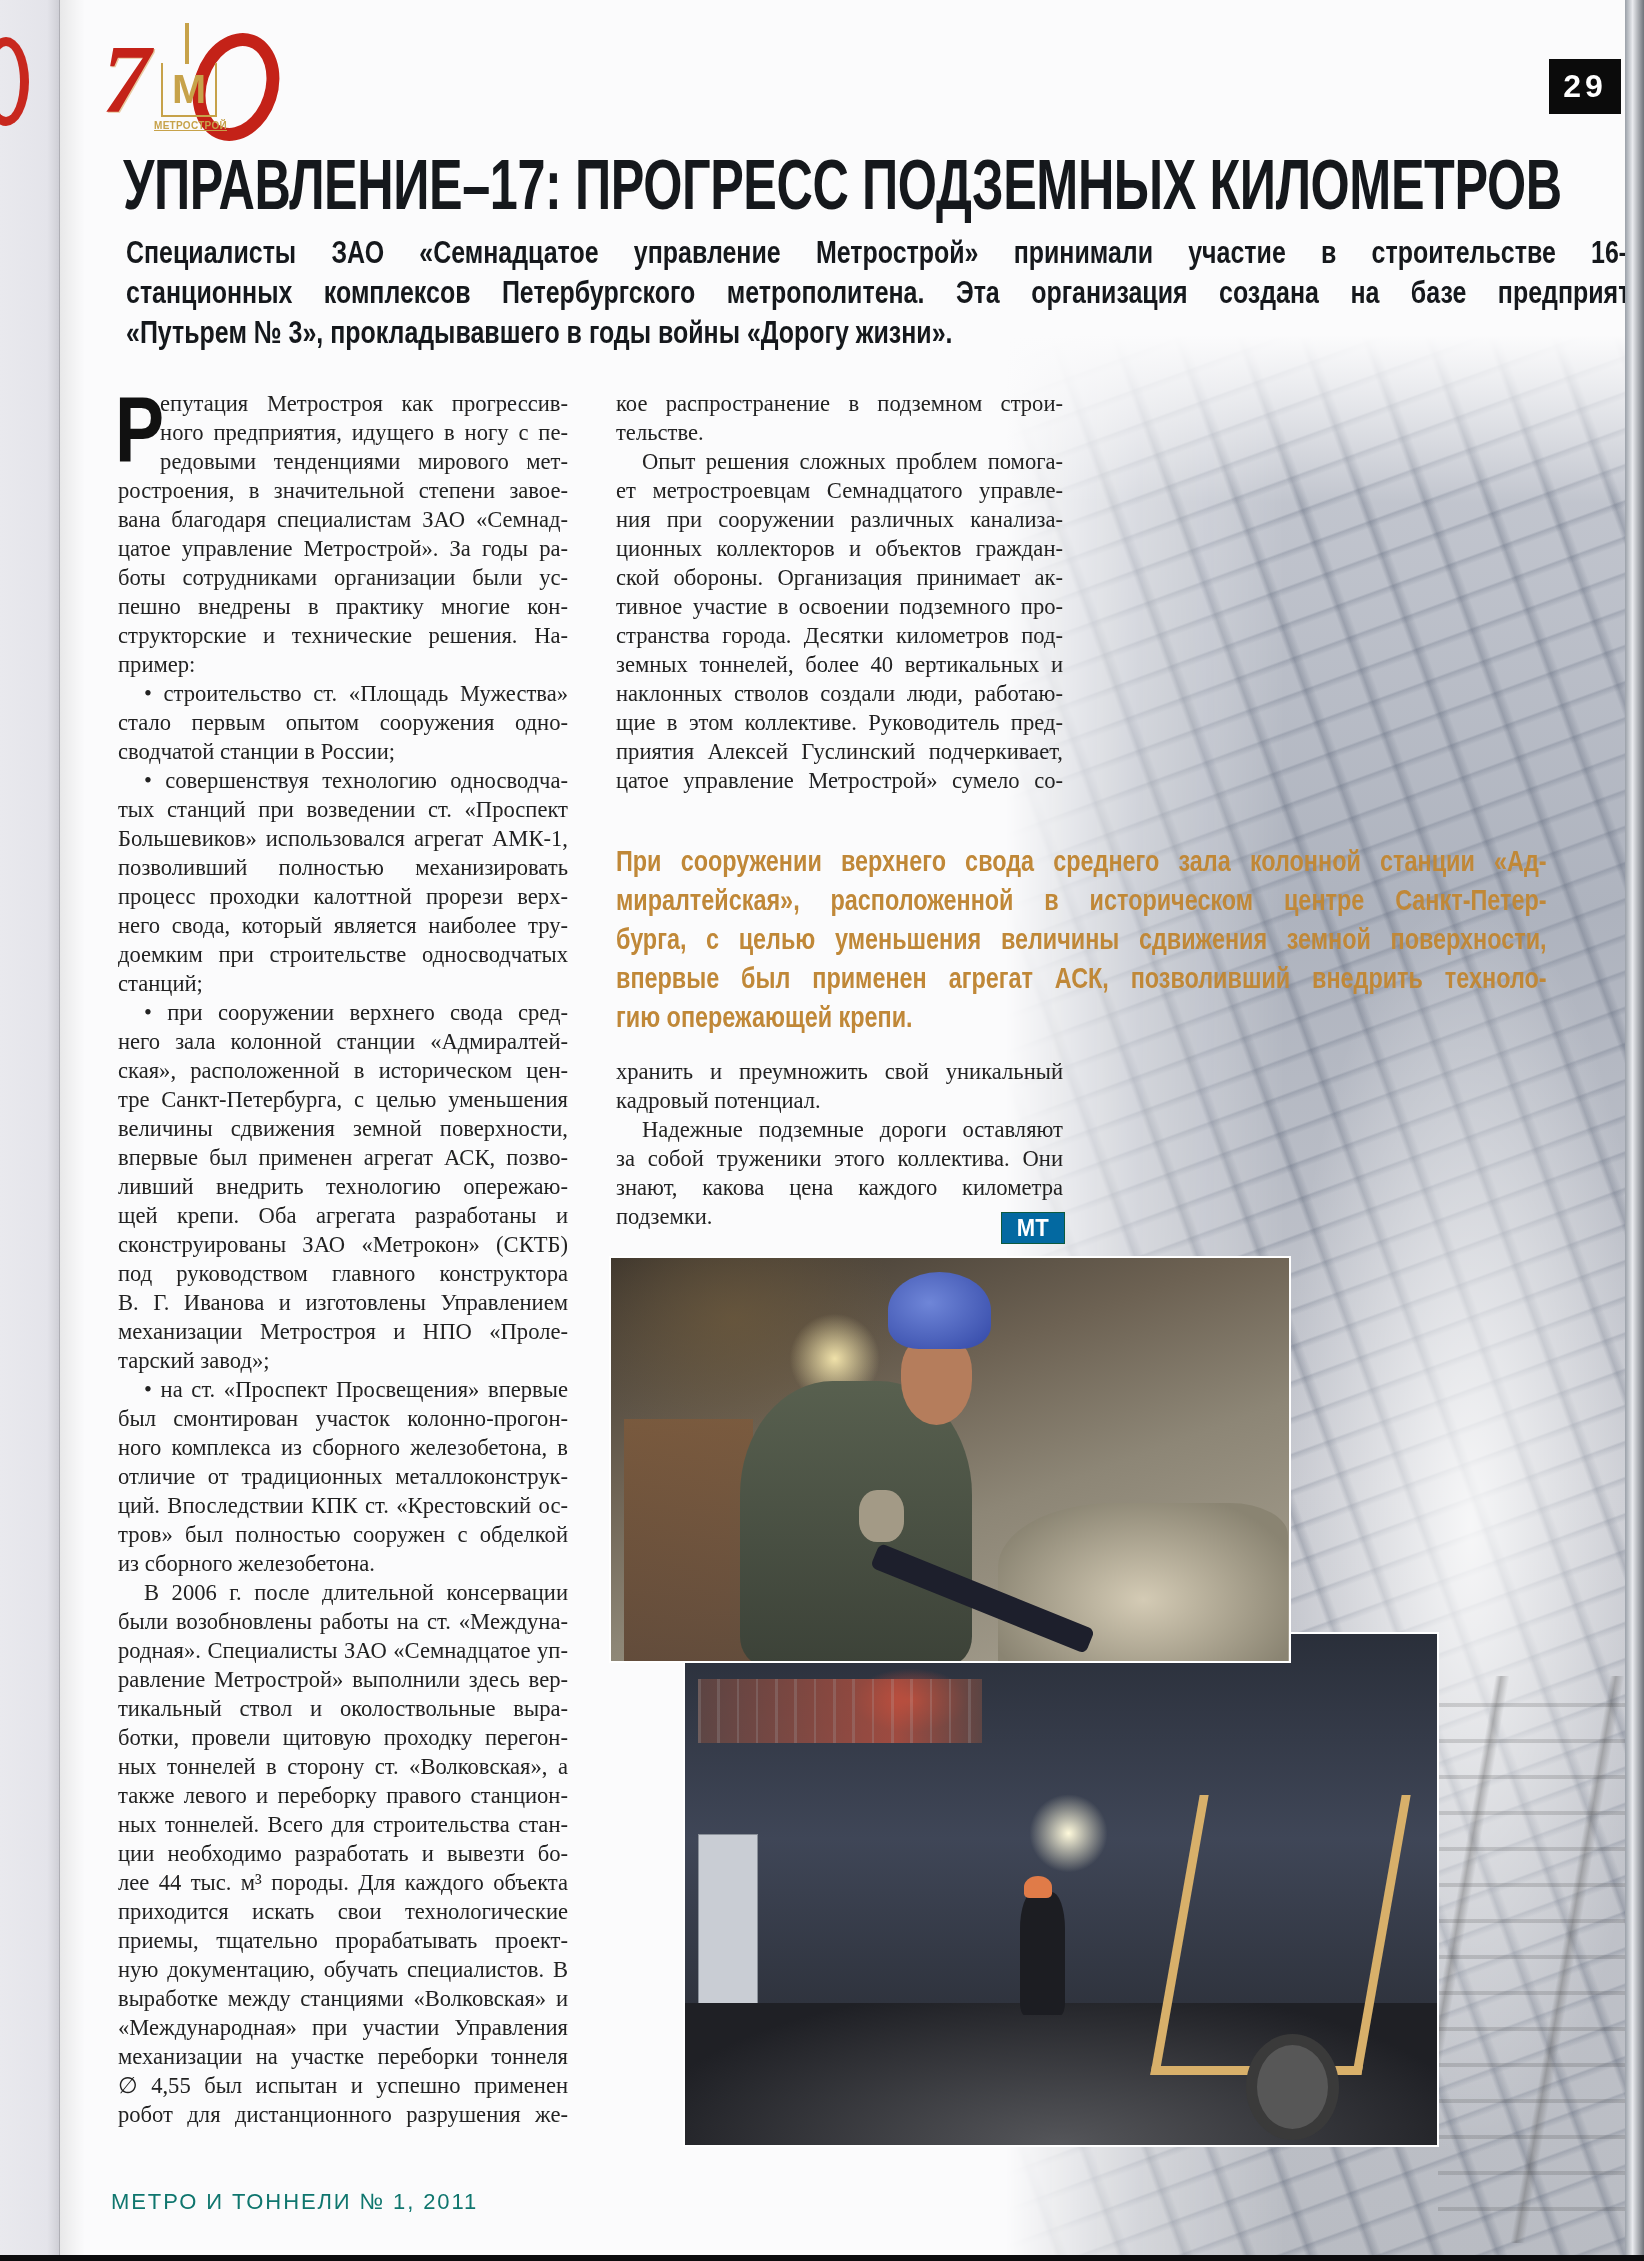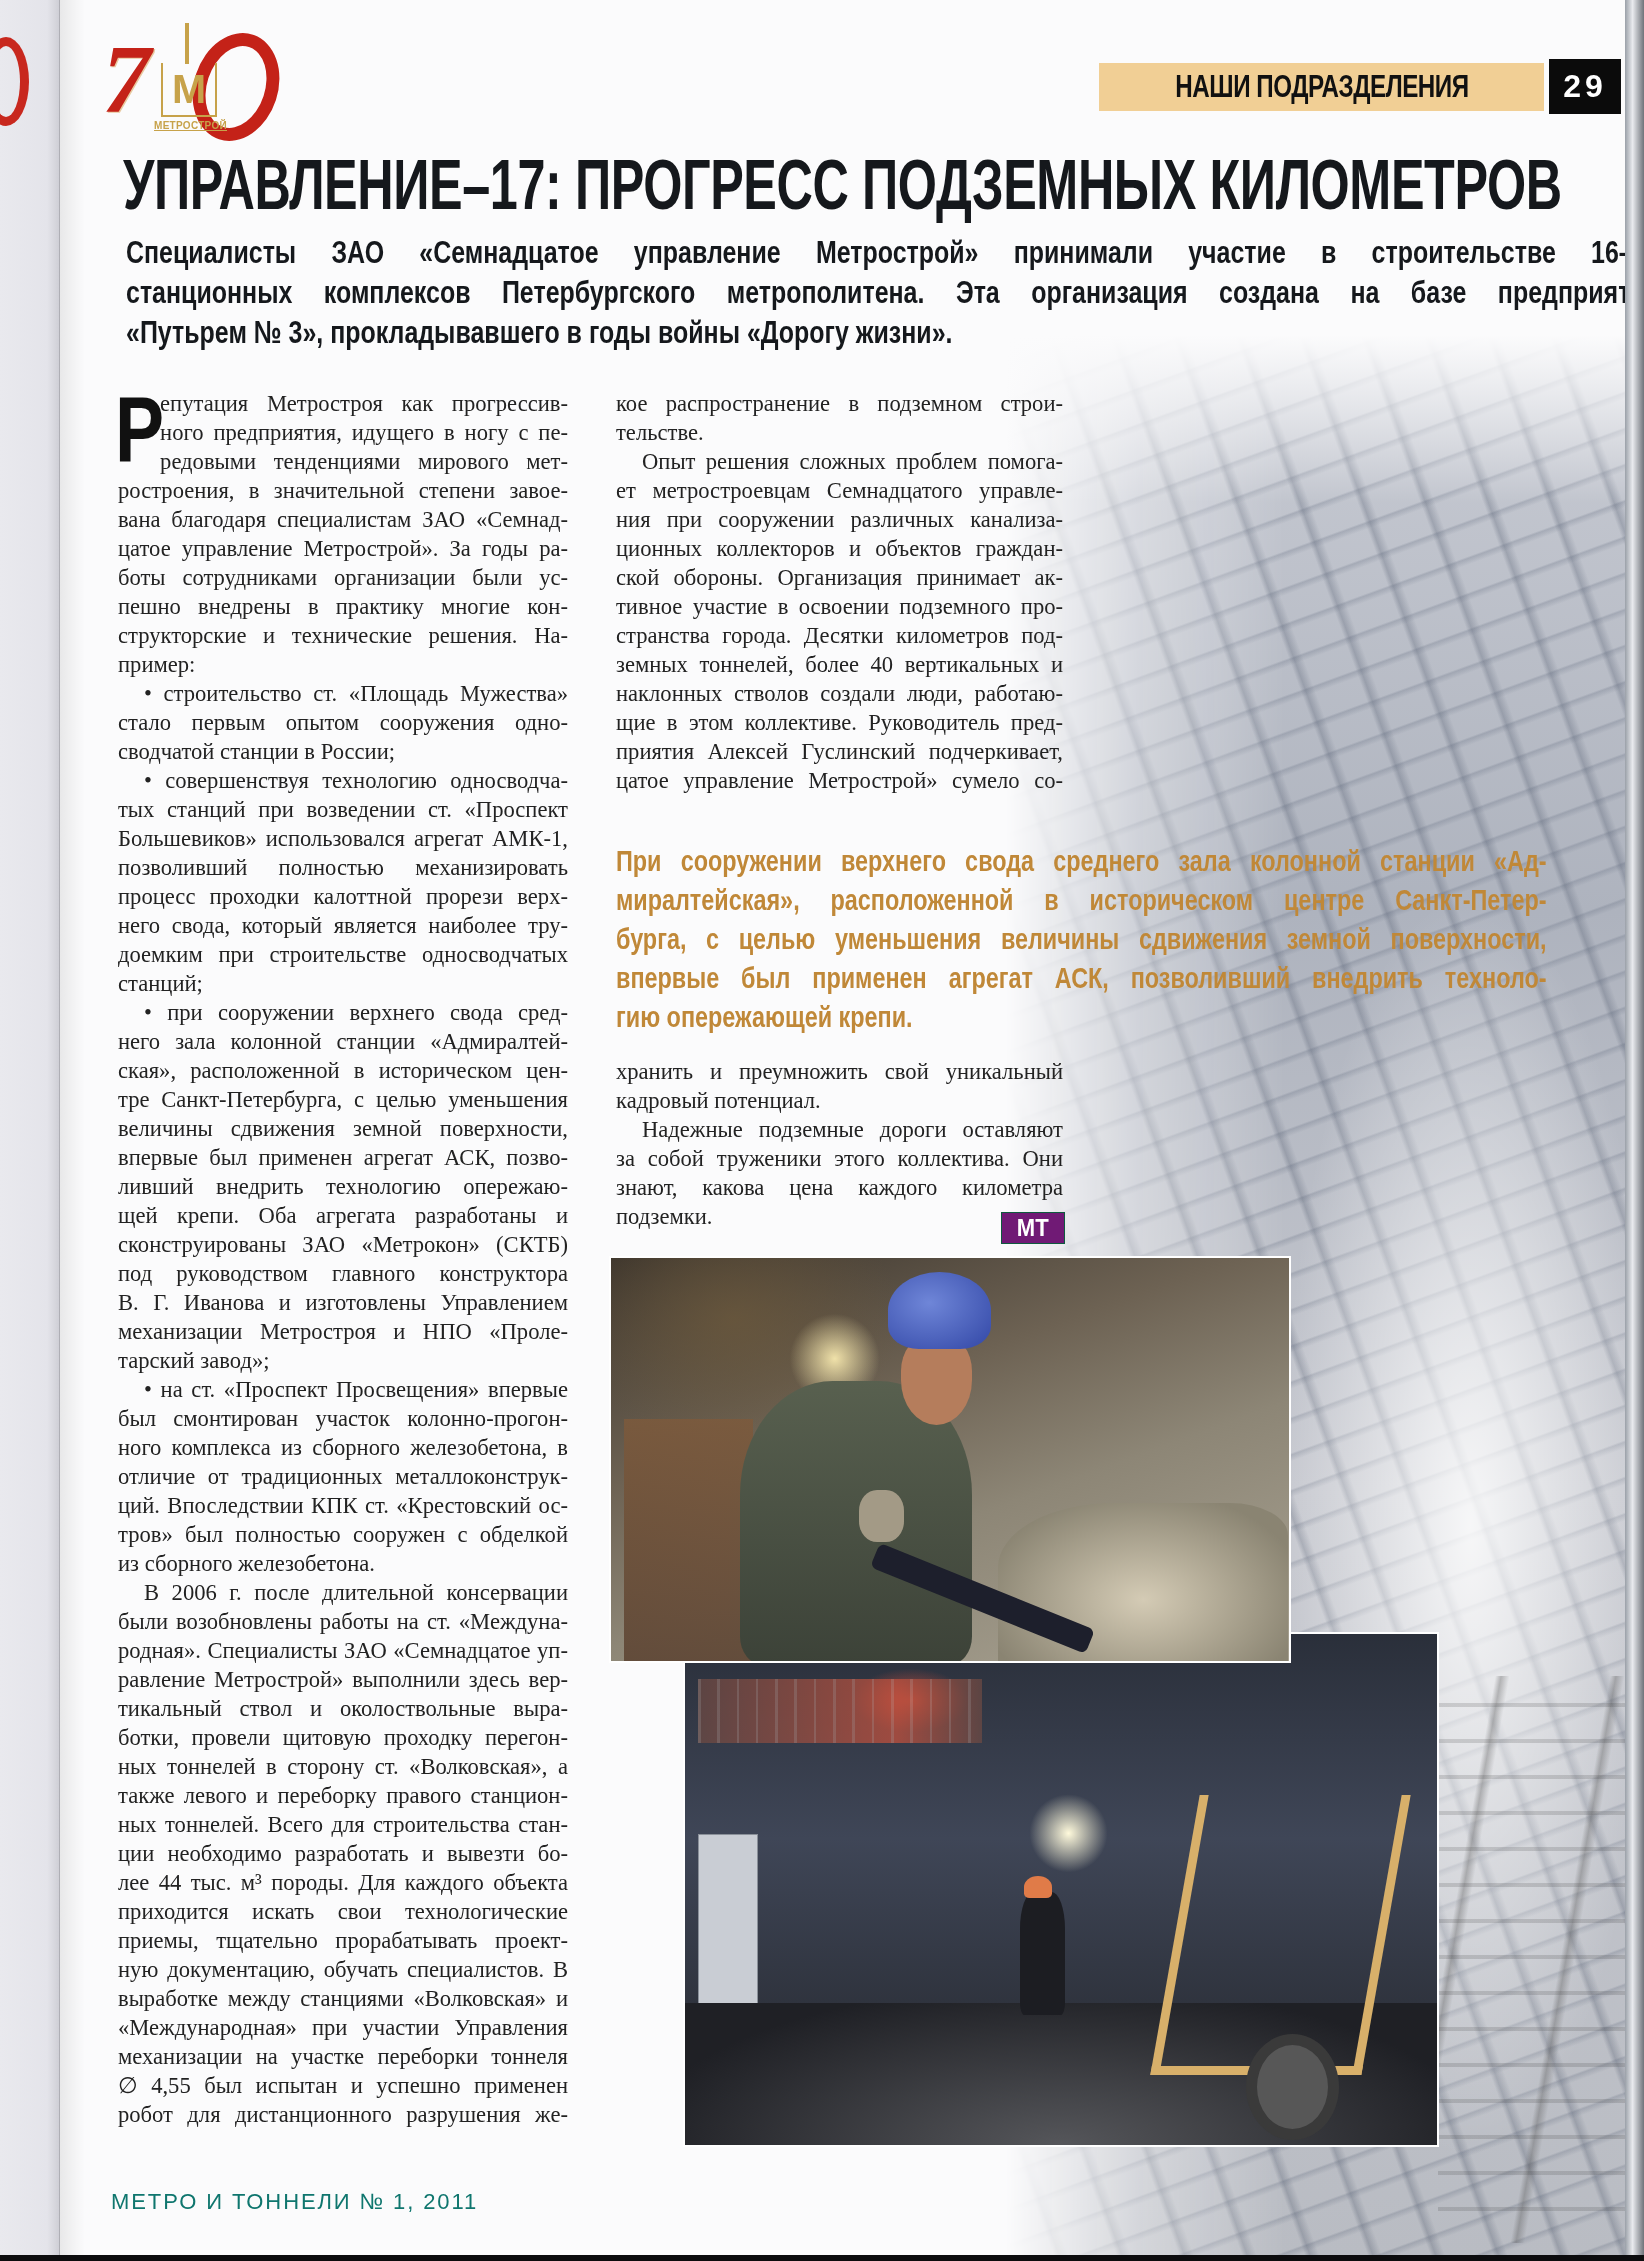--- a/index.html
+++ b/index.html
@@ -139,21 +139,21 @@
     font-family: "Liberation Sans", sans-serif; font-weight: bold; font-size: 30px;
     line-height: 39px; color: #c08838;
     transform: scaleX(0.78); transform-origin: left top;
   }
   .pq-line { display: block; white-space: nowrap; text-align-last: justify; width: 1193px; }
   .pq-line.end { text-align-last: left; }
 
   
   .mt-badge {
     position: absolute; left: 1001px; top: 1212px; width: 62px; height: 30px;
-    background: #701a75; border: 1.9px solid #0e5a3e; display: flex; align-items: center; justify-content: center;
+    background: #0369a1; border: 1.9px solid #0e5a3e; display: flex; align-items: center; justify-content: center;
   }
   .mt-badge span {
     font-family: "Liberation Sans", sans-serif; font-weight: bold; font-size: 24.5px; color: #fff;
     transform: scaleX(0.9);
   }
 
   
   .photo { position: absolute; overflow: hidden; border: 2.6px solid #ffffff; box-sizing: border-box; }
   .photo-worker { left: 609px; top: 1256px; width: 682px; height: 407px; z-index: 3;
     background:
@@ -215,23 +215,20 @@
   <div class="tunnel-fade-top"></div>
 
   <div class="logo">
     <div class="logo-zero"></div>
     <div class="logo-spire"></div>
     <div class="logo-m">М</div>
     <div class="logo-seven">7</div>
     <div class="logo-caption">МЕТРОСТРОЙ</div>
   </div>
 
-  <div class="section-bar">
-    <span class="section-label">НАШИ ПОДРАЗДЕЛЕНИЯ</span>
-  </div>
   <div class="page-num-box">
     <span class="page-num">29</span>
   </div>
 
   <h1 class="headline" style="margin:0">УПРАВЛЕНИЕ–17: ПРОГРЕСС ПОДЗЕМНЫХ КИЛОМЕТРОВ</h1>
 
   <div class="lead">
     <span class="lead-line">Специалисты ЗАО «Семнадцатое управление Метрострой» принимали участие в строительстве 16–ти</span>
     <span class="lead-line">станционных комплексов Петербургского метрополитена. Эта организация создана на базе предприятия</span>
     <span class="lead-line last">«Путьрем № 3», прокладывавшего в годы войны «Дорогу жизни».</span>

